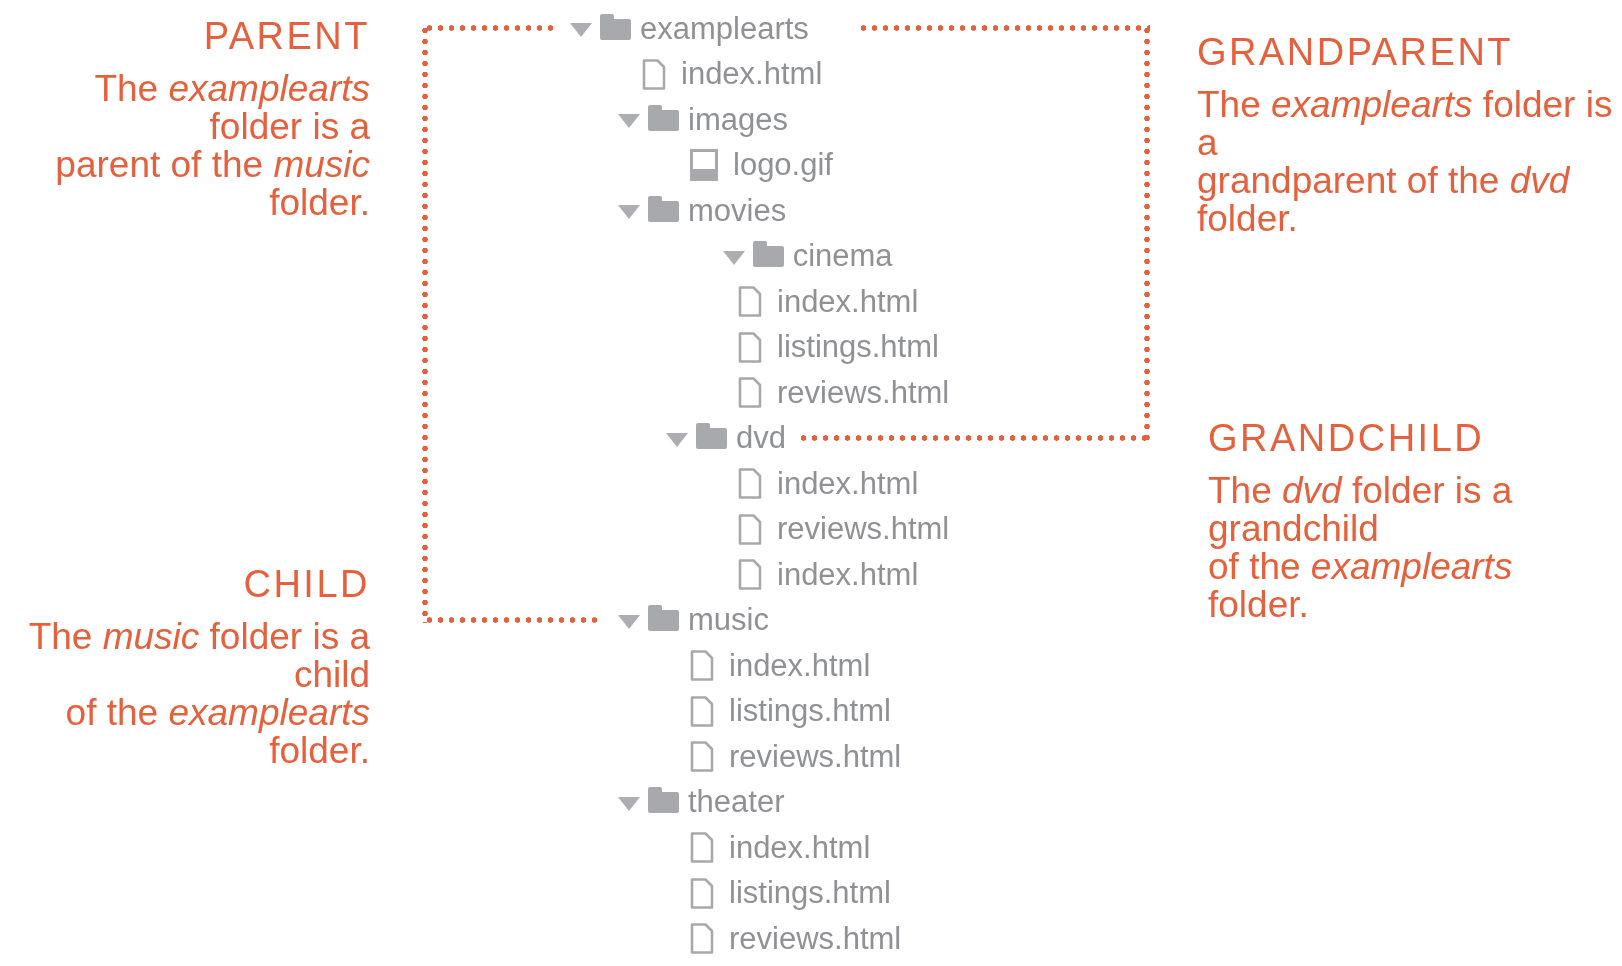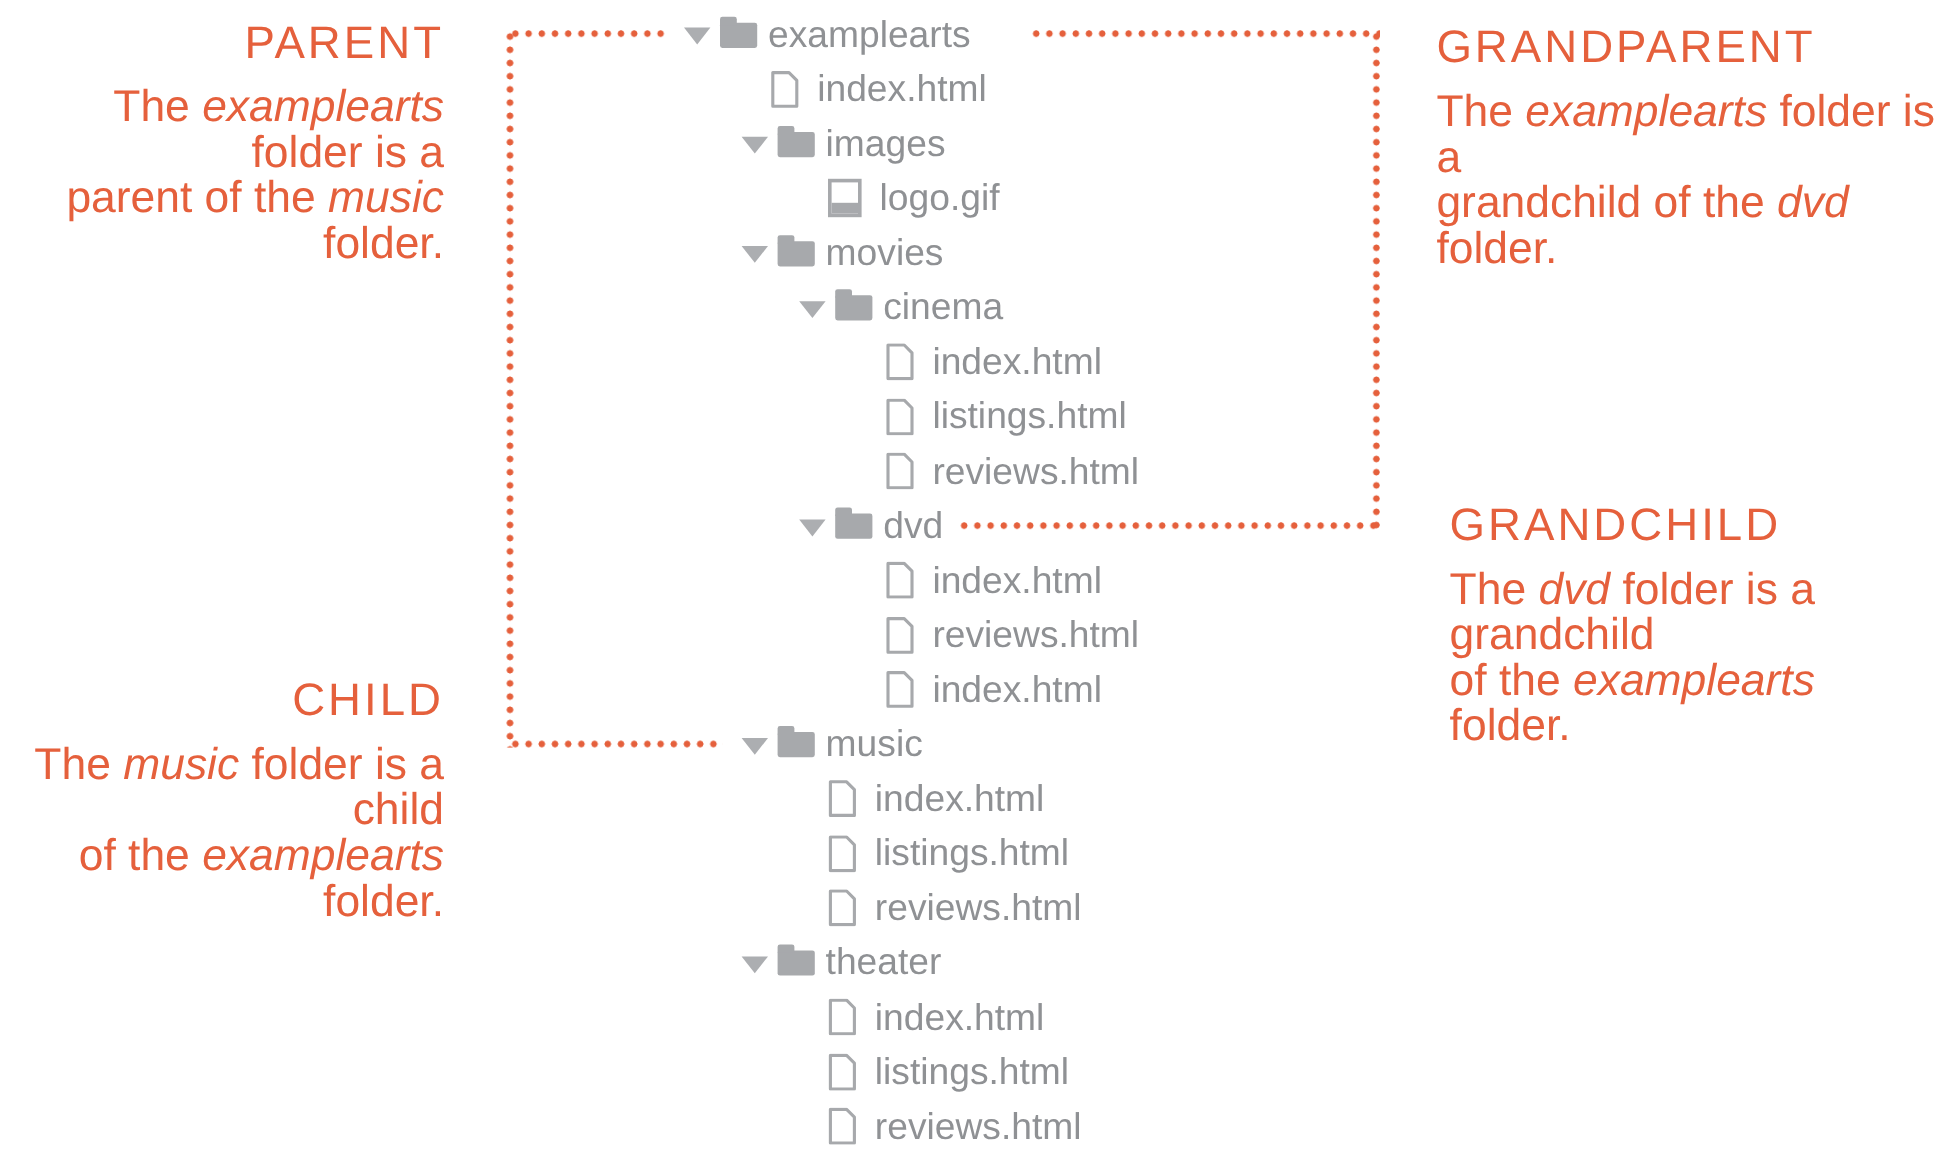--- a/index.html
+++ b/index.html
@@ -15,21 +15,21 @@
   
   .ann{position:absolute;color:var(--accent);}
   .ann .ann-title{
     font-size:38px;font-weight:400;letter-spacing:2.5px;margin:0 0 14px 0;line-height:40px;
   }
   .ann .ann-text{font-size:37px;line-height:38px;margin:0;}
   .ann .ann-text em{font-style:italic;}
   .ann-right{text-align:right;}
   #ann-parent{top:16px;right:1252px;margin-left:24px;}
   #ann-child{top:564px;right:1252px;}
-  #ann-grandparent{top:20px;left:1197px;}
+  #ann-grandparent{top:32px;left:1197px;}
   #ann-grandchild{top:418px;left:1197px;margin-left:11px;}
   
   .dots-h{
     position:absolute;height:6px;
     background-image:radial-gradient(circle,var(--accent) 2.5px,transparent 3px);
     background-size:11px 6px;background-position:left center;background-repeat:repeat-x;
   }
   .dots-v{
     position:absolute;width:6px;
     background-image:radial-gradient(circle,var(--accent) 2.5px,transparent 3px);
@@ -76,21 +76,21 @@
   <p class="ann-text"><span>The </span><em>examplearts</em><span> folder is a</span><br><span>parent of the </span><em>music</em><span> folder.</span></p>
 </div>
 
 <div class="ann ann-right" id="ann-child">
   <h2 class="ann-title">CHILD</h2>
   <p class="ann-text"><span>The </span><em>music</em><span> folder is a child</span><br><span>of the </span><em>examplearts</em><span> folder.</span></p>
 </div>
 
 <div class="ann" id="ann-grandparent">
   <h2 class="ann-title">GRANDPARENT</h2>
-  <p class="ann-text"><span>The </span><em>examplearts</em><span> folder is a</span><br><span>grandchild of the </span><em>dvd</em><span> folder.</span></p>
+  <p class="ann-text"><span>The </span><em>examplearts</em><span> folder is a</span><br><span>grandparent of the </span><em>dvd</em><span> folder.</span></p>
 </div>
 
 <div class="ann" id="ann-grandchild">
   <h2 class="ann-title">GRANDCHILD</h2>
   <p class="ann-text"><span>The </span><em>dvd</em><span> folder is a grandchild</span><br><span>of the </span><em>examplearts</em><span> folder.</span></p>
 </div>
 
 <div class="dots-h" id="conn-parent-top"></div>
 <div class="dots-v" id="conn-left-v"></div>
 <div class="dots-h" id="conn-child"></div>
@@ -117,21 +117,21 @@
     </div>
     <div class="row" style="padding-left: 96px;">
       <span class="imgicon"></span>
       <span class="label">logo.gif</span>
     </div>
     <div class="row" style="padding-left: 48px;">
       <span class="tri"></span>
       <span class="folder"></span>
       <span class="label">movies</span>
     </div>
-    <div class="row" style="padding-left: 96px;">
+    <div class="row" style="padding-left: 96px; justify-content: center;">
       <span class="tri"></span>
       <span class="folder"></span>
       <span class="label">cinema</span>
     </div>
     <div class="row" style="padding-left: 144px;">
       <svg class="fileicon" width="24" height="31" viewBox="0 0 24 31">
         <path d="M2 1.5 H15.5 L22 8 V29.5 H2 Z" fill="#ffffff" stroke="#A7A9AC" stroke-width="2.6" stroke-linejoin="round"></path>
       </svg>
       <span class="label">index.html</span>
     </div>

